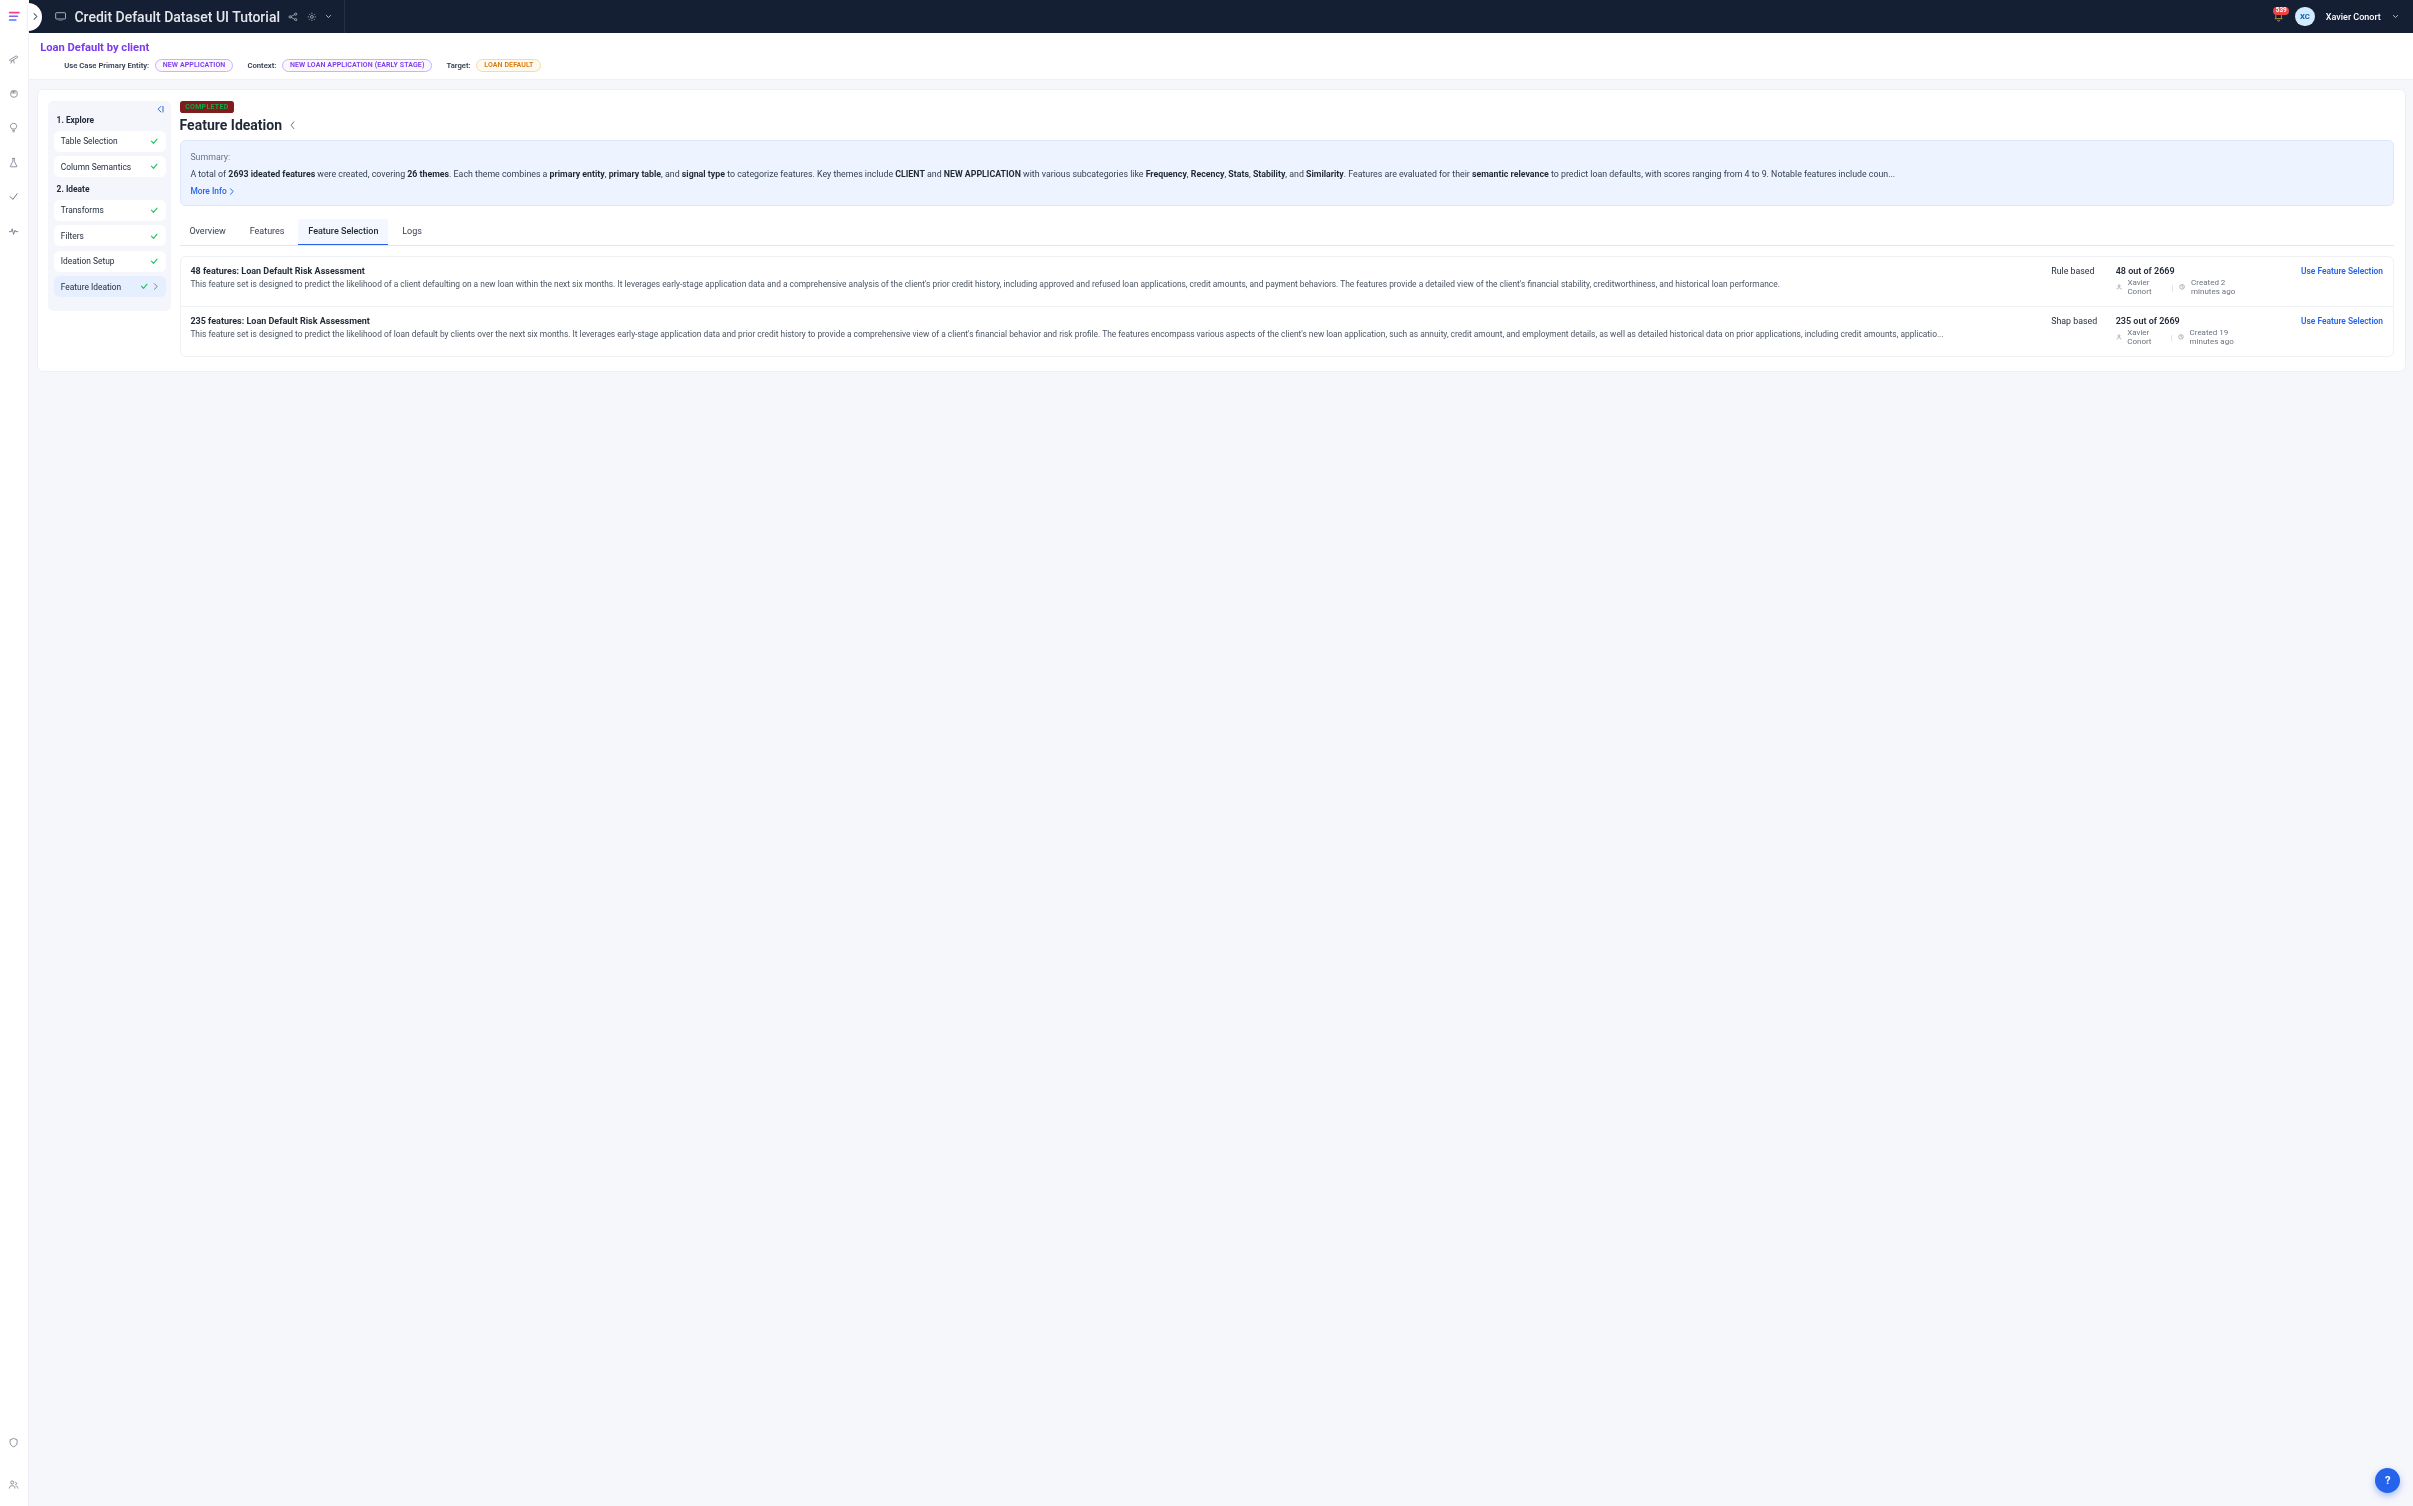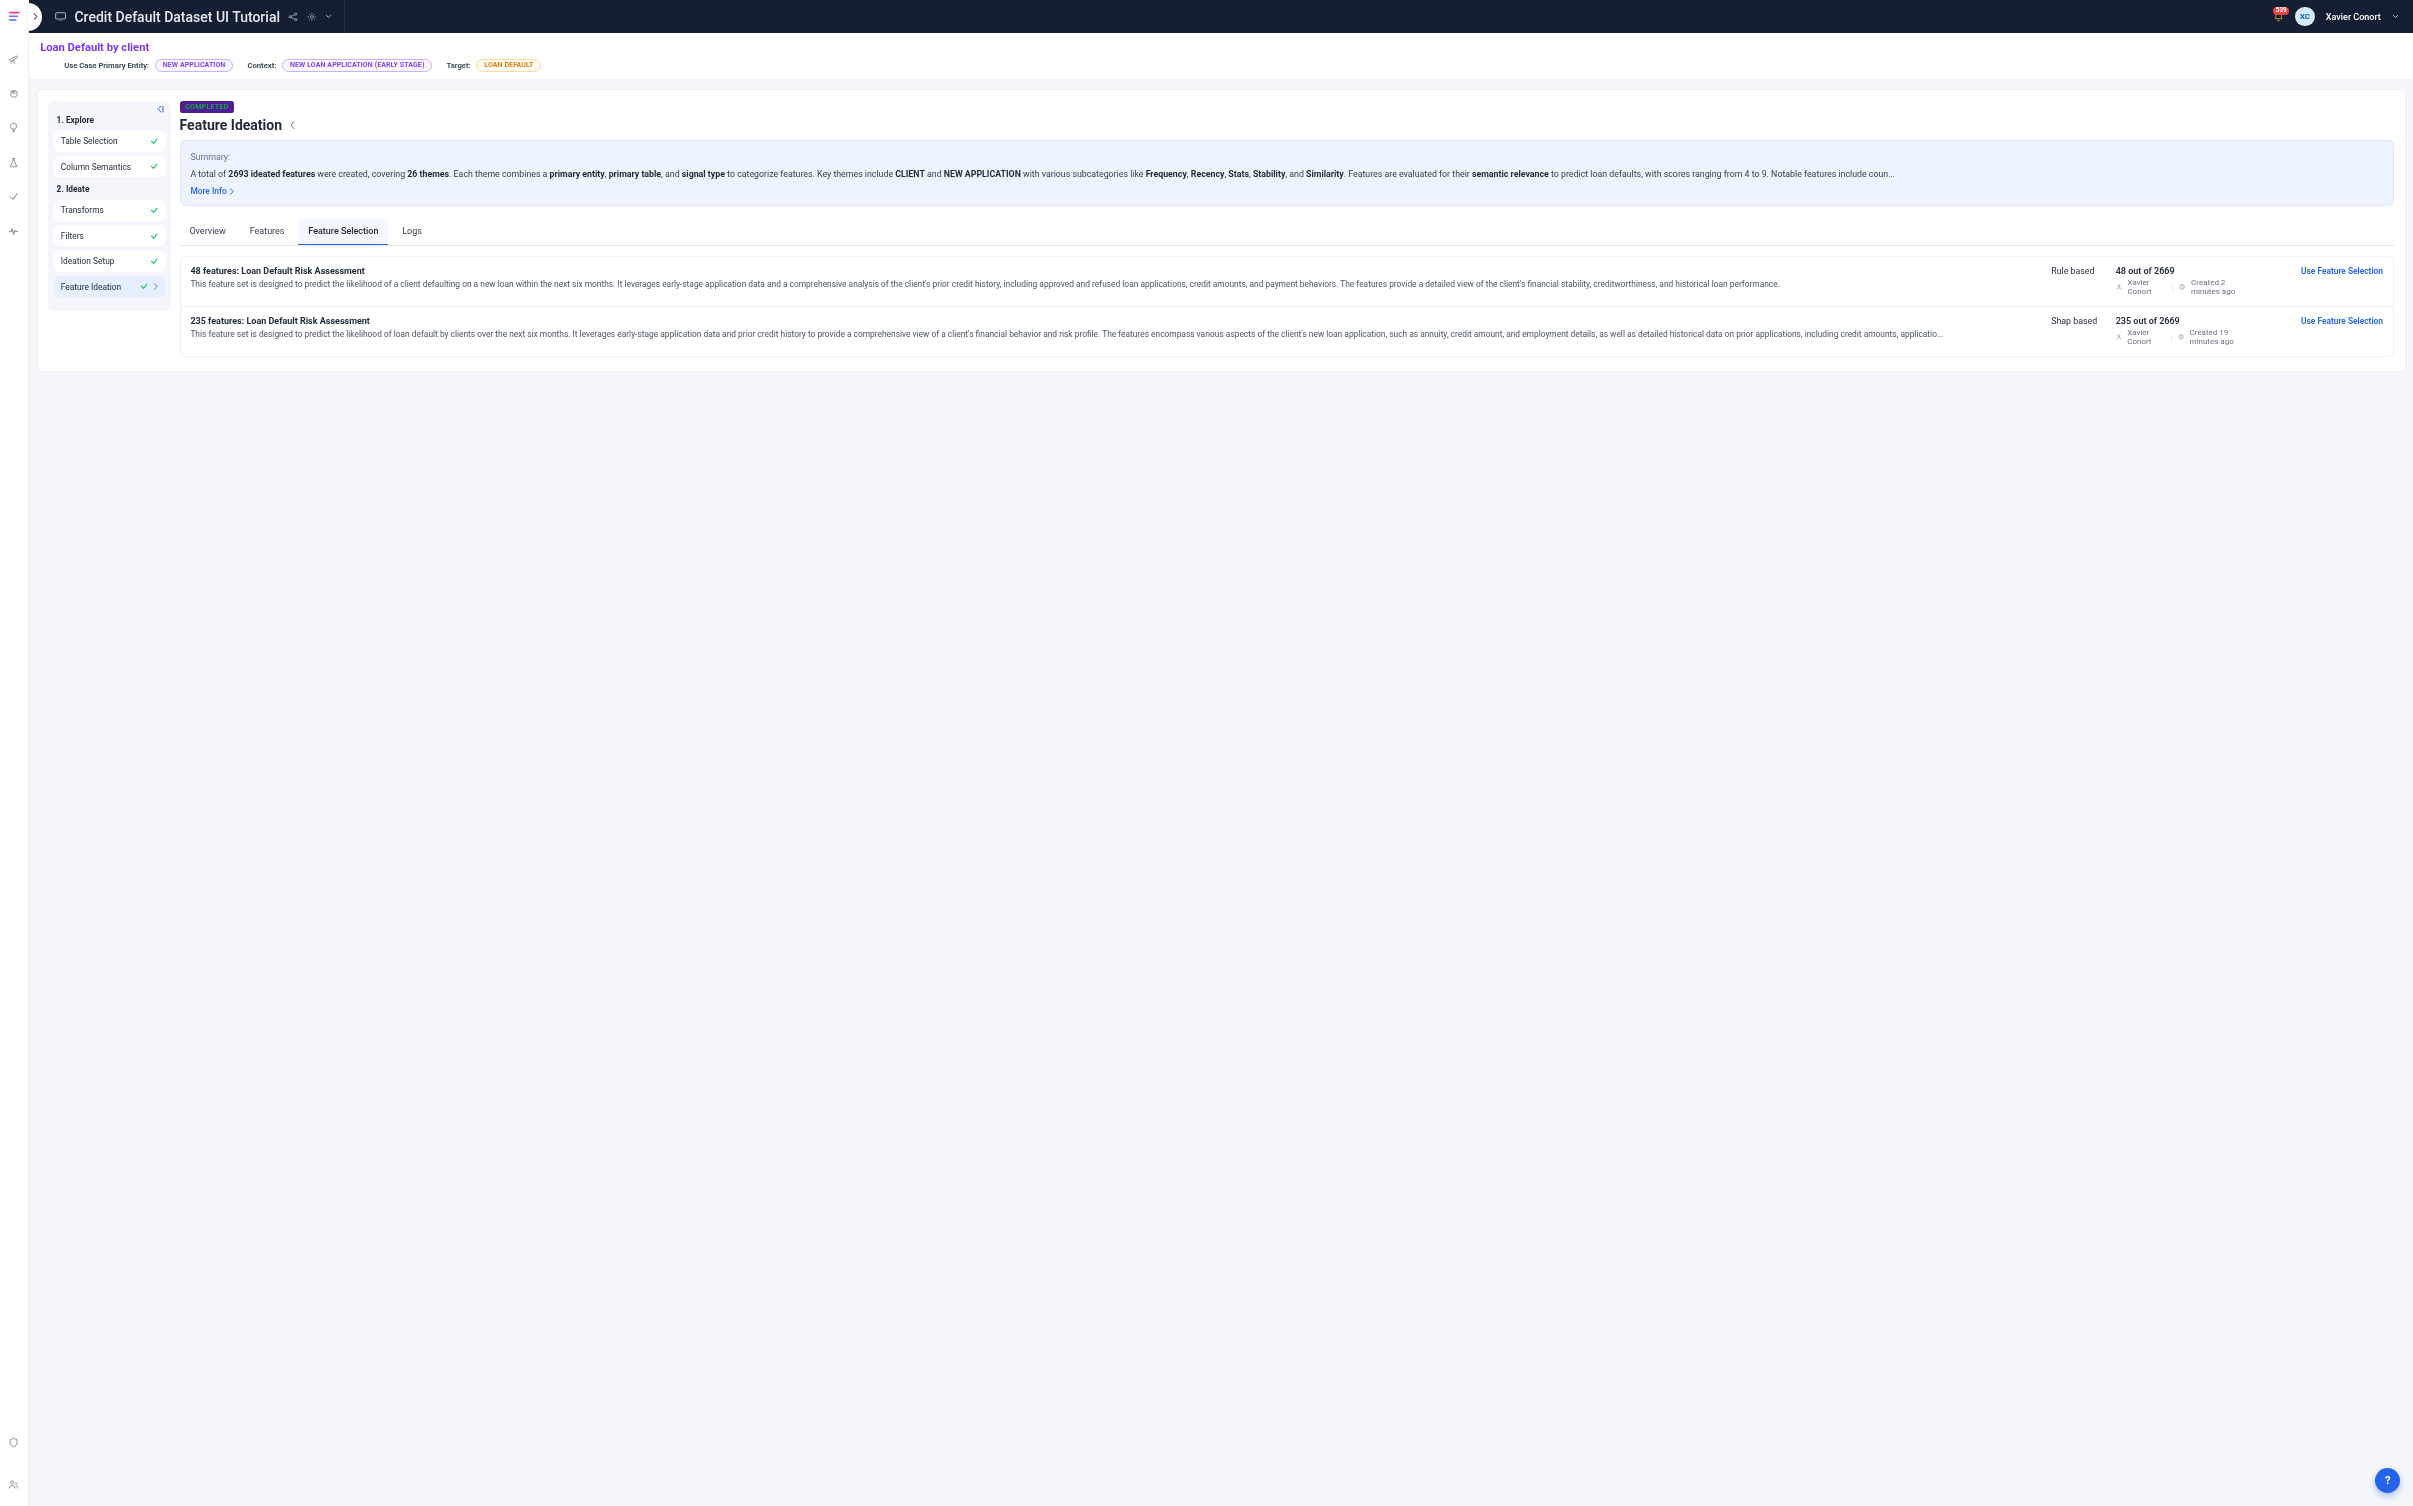--- a/index.html
+++ b/index.html
@@ -56,21 +56,21 @@
   .steps-col { width: 123px; background: #f4f6fb; border-radius: 5.6px; padding: 7px 5.6px 9.8px 5.6px; position: relative; }
   .steps-col .collapse { position: absolute; right: 5.6px; top: 4.2px; color: #2563eb; cursor: pointer; }
   .step-group-title { font-size: 8.4px; font-weight: 700; margin: 7px 2.8px 5.6px 2.8px; }
   .step { display: flex; align-items: center; justify-content: space-between; background: #fff; border-radius: 5.6px; padding: 5.6px 7px; margin: 4.2px 0; font-size: 8.4px; cursor: pointer; }
   .step.active { background: #e6efff; }
   .step-right { display: flex; align-items: center; gap: 4.2px; }
   .check { color: #22c55e; }
   .chev-r { color: #6b7280; }
 
   .detail-col { flex: 1; min-width: 0; }
-  .status-pill { display: inline-block; font-size: 7px; font-weight: 700; letter-spacing: 0.3px; color: #16a34a; background: #4c1d95; border-radius: 2.8px; padding: 2.1px 5.6px; margin-bottom: 4.2px; }
+  .status-pill { display: inline-block; font-size: 7px; font-weight: 700; letter-spacing: 0.3px; color: #16a34a; background: #7f1d1d; border-radius: 2.8px; padding: 2.1px 5.6px; margin-bottom: 4.2px; }
   .section-h { display: flex; align-items: center; gap: 7px; font-size: 14px; font-weight: 700; margin-bottom: 7px; }
   .section-h .back { color: #6b7280; cursor: pointer; }
 
   .summary-box { background: #eef4ff; border: 0.7px solid #dbe7ff; border-radius: 5.6px; padding: 8.4px 9.8px 7px 9.8px; font-size: 8.8px; line-height: 1.6; color: #334155; }
   .summary-box .label { font-weight: 400; color: #64748b; margin-bottom: 2.8px; }
   .summary-box b { color: #1f2937; font-weight: 700; }
   .more-info { display: inline-flex; align-items: center; gap: 2.8px; color: #2563eb; font-size: 8.4px; margin-top: 4.2px; cursor: pointer; font-weight: 500; }
 
   
   .tabs { display: flex; gap: 4.2px; border-bottom: 0.7px solid #e5e7eb; margin: 12.6px 0 0 0; }

